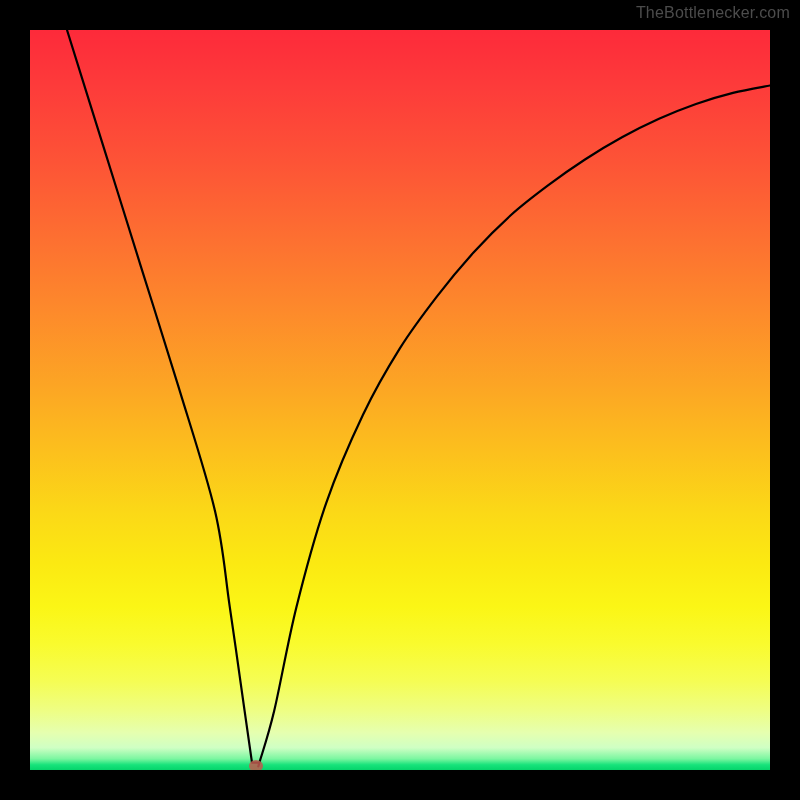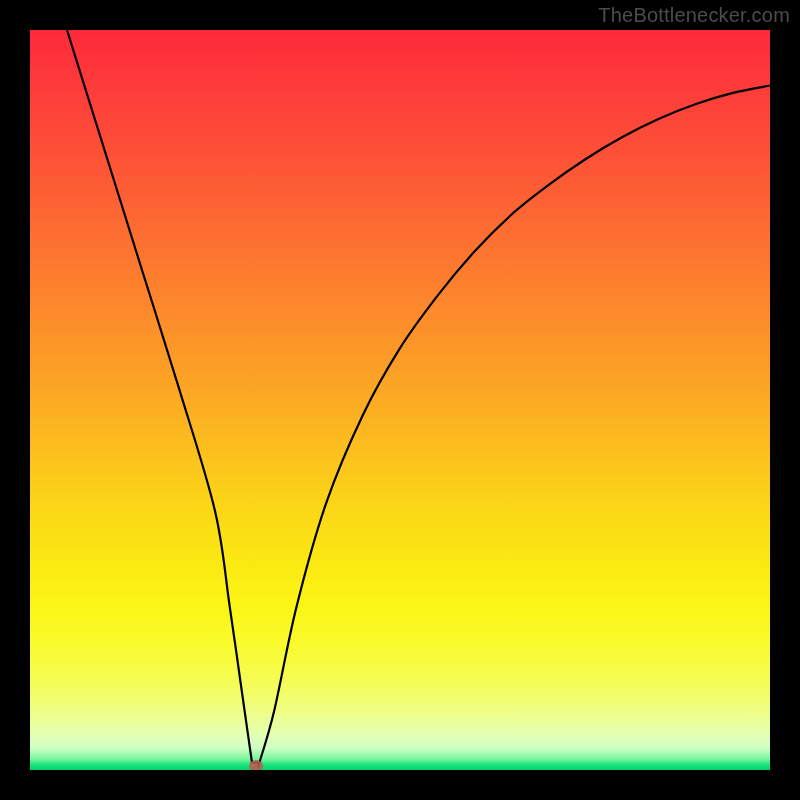--- a/index.html
+++ b/index.html
@@ -51,21 +51,21 @@
     height: 12px;
     border-radius: 50% / 50%;
     background: #c05a4f;
     opacity: 0.85;
   }
   .attribution {
     position: absolute;
     top: 4px;
     right: 10px;
     color: #4c4c4c;
-    font-size: 20px;
+    font-size: 16px;
     letter-spacing: 0.2px;
     font-weight: 500;
     user-select: none;
     text-align: right;
   }
   svg.curve {
     position: absolute;
     inset: 0;
     overflow: visible;
   }

